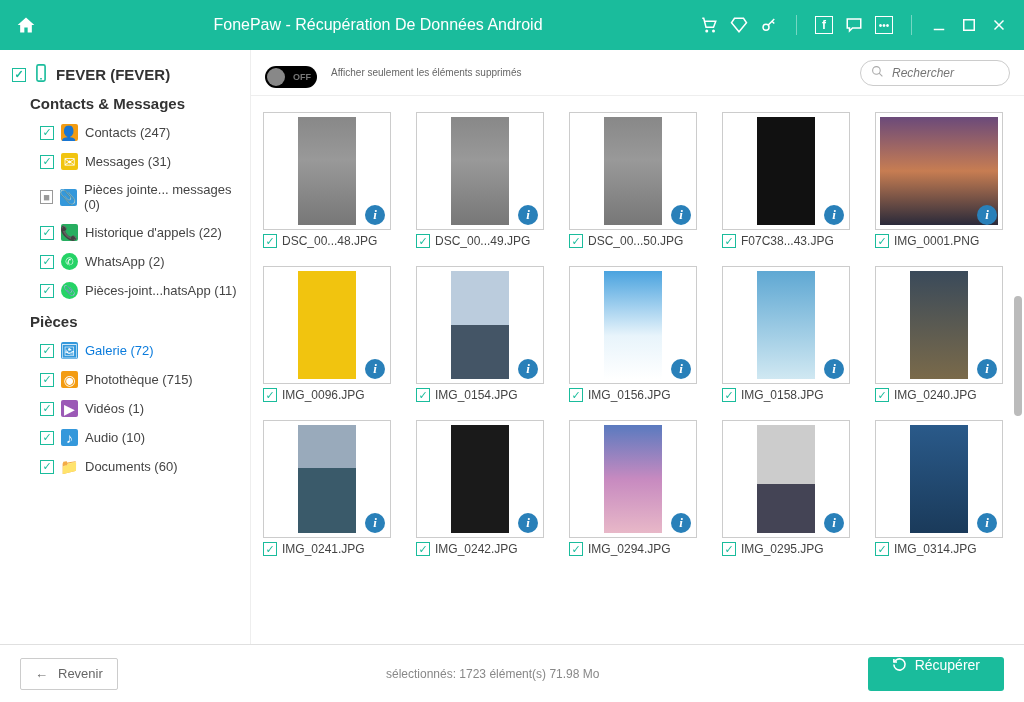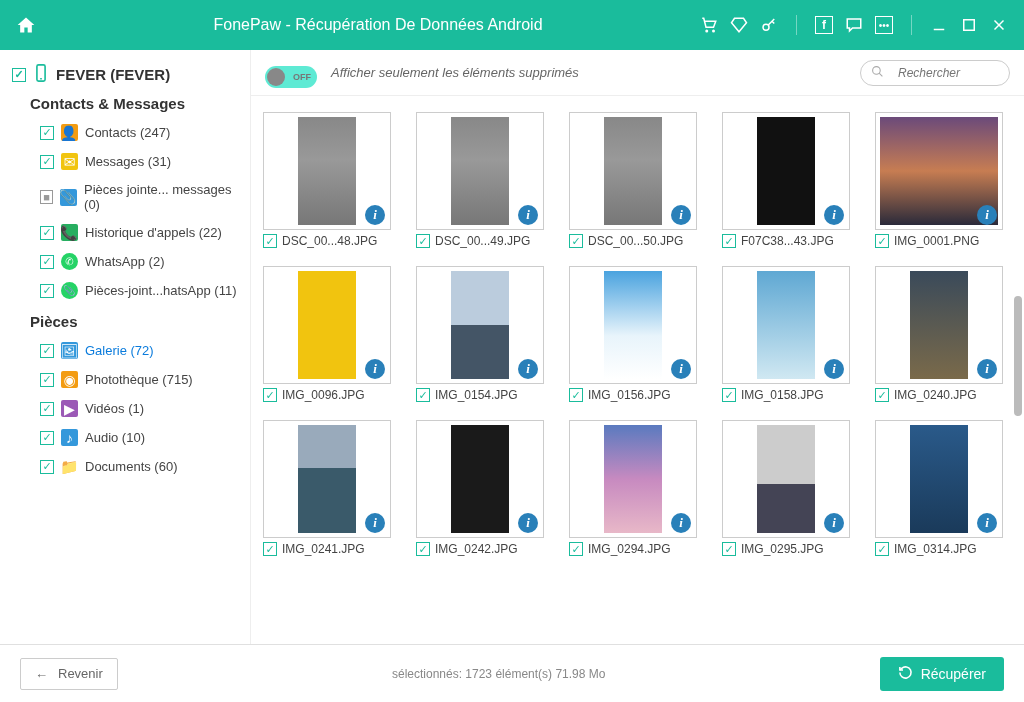--- a/index.html
+++ b/index.html
@@ -29,42 +29,42 @@
 .icon-yellow { background: #f1c40f; color: #fff; border-radius: 2px; }
 .icon-blue { background: #3498db; color: #fff; border-radius: 2px; }
 .icon-green { background: #27ae60; color: #fff; border-radius: 2px; }
 .icon-wa { background: #25d366; color: #fff; border-radius: 50%; font-size: 10px; }
 .icon-purple { background: #9b59b6; color: #fff; border-radius: 2px; }
 .icon-folder { color: #f1c40f; font-size: 15px; }
 
 
 .content { flex: 1; display: flex; flex-direction: column; border-left: 1px solid #eee; }
 .toolbar { height: 46px; display: flex; align-items: center; padding: 0 14px; gap: 14px; border-bottom: 1px solid #eee; }
-.toggle { width: 52px; height: 22px; background: #5eead4; border-radius: 11px; position: relative; cursor: pointer; display: flex; align-items: center; margin-top: 8px; }
+.toggle { width: 52px; height: 22px; background: #000000; border-radius: 11px; position: relative; cursor: pointer; display: flex; align-items: center; margin-top: 8px; }
 .toggle-knob { width: 18px; height: 18px; background: #888; border-radius: 50%; position: absolute; left: 2px; }
 .toggle-label { position: absolute; right: 6px; font-size: 9px; color: #777; font-weight: 600; }
-.toolbar-text { font-size: 13px; color: #666; flex: 1; font-style: italic; }
-.search-box { width: 150px; height: 26px; border: 1px solid #ccc; border-radius: 13px; display: flex; align-items: center; padding: 0 10px; gap: 14px; }
+.toolbar-text { font-size: 10px; color: #666; flex: 1; }
+.search-box { width: 150px; height: 26px; border: 1px solid #ccc; border-radius: 13px; display: flex; align-items: center; padding: 0 10px; gap: 8px; }
 .search-box input { border: none; outline: none; width: 100%; font-size: 12px; font-style: italic; color: #999; }
 
 .grid-wrap { flex: 1; overflow-y: auto; padding: 16px 12px; position: relative; }
 .grid { display: grid; grid-template-columns: repeat(5, 1fr); gap: 18px 16px; }
 .thumb-item { display: flex; flex-direction: column; gap: 4px; }
 .thumb { width: 128px; height: 118px; border: 1px solid #ccc; background: #fff; display: flex; align-items: center; justify-content: center; position: relative; padding: 4px; }
 .thumb-inner { width: 58px; height: 100%; display: flex; align-items: center; justify-content: center; }
 .info-badge { position: absolute; bottom: 4px; right: 5px; width: 20px; height: 20px; background: #2980b9; color: #fff; border-radius: 50%; display: flex; align-items: center; justify-content: center; font-style: italic; font-weight: bold; font-family: Georgia, serif; font-size: 13px; cursor: pointer; }
 .thumb-caption { display: flex; align-items: center; gap: 5px; font-size: 12px; color: #444; white-space: nowrap; overflow: hidden; }
 .scrollbar-track { position: absolute; right: 2px; top: 20px; bottom: 20px; width: 8px; }
 .scrollbar-thumb { position: absolute; right: 0; width: 8px; height: 120px; background: #bbb; border-radius: 4px; top: 180px; }
 
 
 .footer { height: 58px; border-top: 1px solid #e0e0e0; display: flex; align-items: center; padding: 0 20px; }
 .back-btn { height: 32px; padding: 0 14px; border: 1px solid #ccc; background: #fff; border-radius: 2px; display: flex; align-items: center; gap: 10px; cursor: pointer; color: #666; font-size: 13px; }
 .footer-stats { flex: 1; text-align: center; font-size: 12px; color: #888; line-height: 1.5; }
-.recover-btn { height: 34px; padding: 0 18px; background: #1abc9c; color: #fff; border: none; border-radius: 3px; display: flex; align-items: center; gap: 8px; cursor: pointer; font-size: 14px; }
+.recover-btn { height: 34px; padding: 0 24px; background: #1abc9c; color: #fff; border: none; border-radius: 3px; display: flex; gap: 8px; cursor: pointer; font-size: 14px; }
 
 
 .bg-grey { background: linear-gradient(#888 0%, #999 40%, #777 100%); }
 .bg-dark { background: #111; }
 .bg-sunset { background: linear-gradient(#6b4a7a, #c77d52, #2a2a3a); }
 .bg-yellow { background: #f1c40f; }
 .bg-mtn { background: linear-gradient(#bcd 0 50%, #456 50% 100%); }
 .bg-sky { background: linear-gradient(#4aa3df 0%, #e8f4fb 60%, #fff 100%); }
 .bg-sky2 { background: linear-gradient(#5fa8d3, #d0e8f2); }
 .bg-rocks { background: linear-gradient(#3a4a5a, #7a6a4a); }

